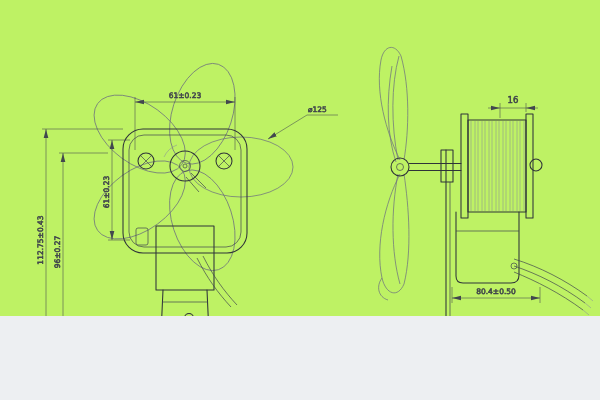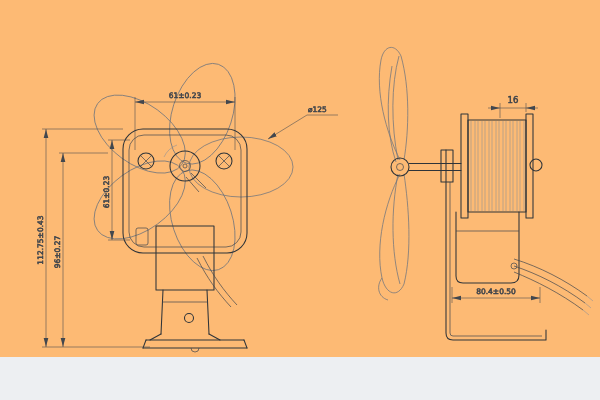--- a/index.html
+++ b/index.html
@@ -1,16 +1,16 @@
 <!DOCTYPE html>
 <html><head>
 <meta charset="utf-8">
 <style>
   html,body{margin:0;padding:0;background:#edeff2;}
-  .stage{width:600px;height:357px;background:#fdba74;position:relative;overflow:hidden;}
+  .stage{width:600px;height:316px;background:#bef264;position:relative;overflow:hidden;}
   svg{display:block;}
   .main{stroke:#2f3439;stroke-width:1.05;fill:none;stroke-linecap:round;stroke-linejoin:round;}
   .mid{stroke:#41464d;stroke-width:.7;fill:none;}
   .thin{stroke:#8a8f98;stroke-width:.55;fill:none;}
   .blade{stroke:#6f747d;stroke-width:.75;fill:none;}
   .dimline{stroke:#42474e;stroke-width:.55;fill:none;}
   .dimtext{font-family:"DejaVu Sans","Liberation Sans",sans-serif;font-size:7.5px;fill:#33373d;}
   .big{font-size:8.5px;}
 </style>
 </head>

